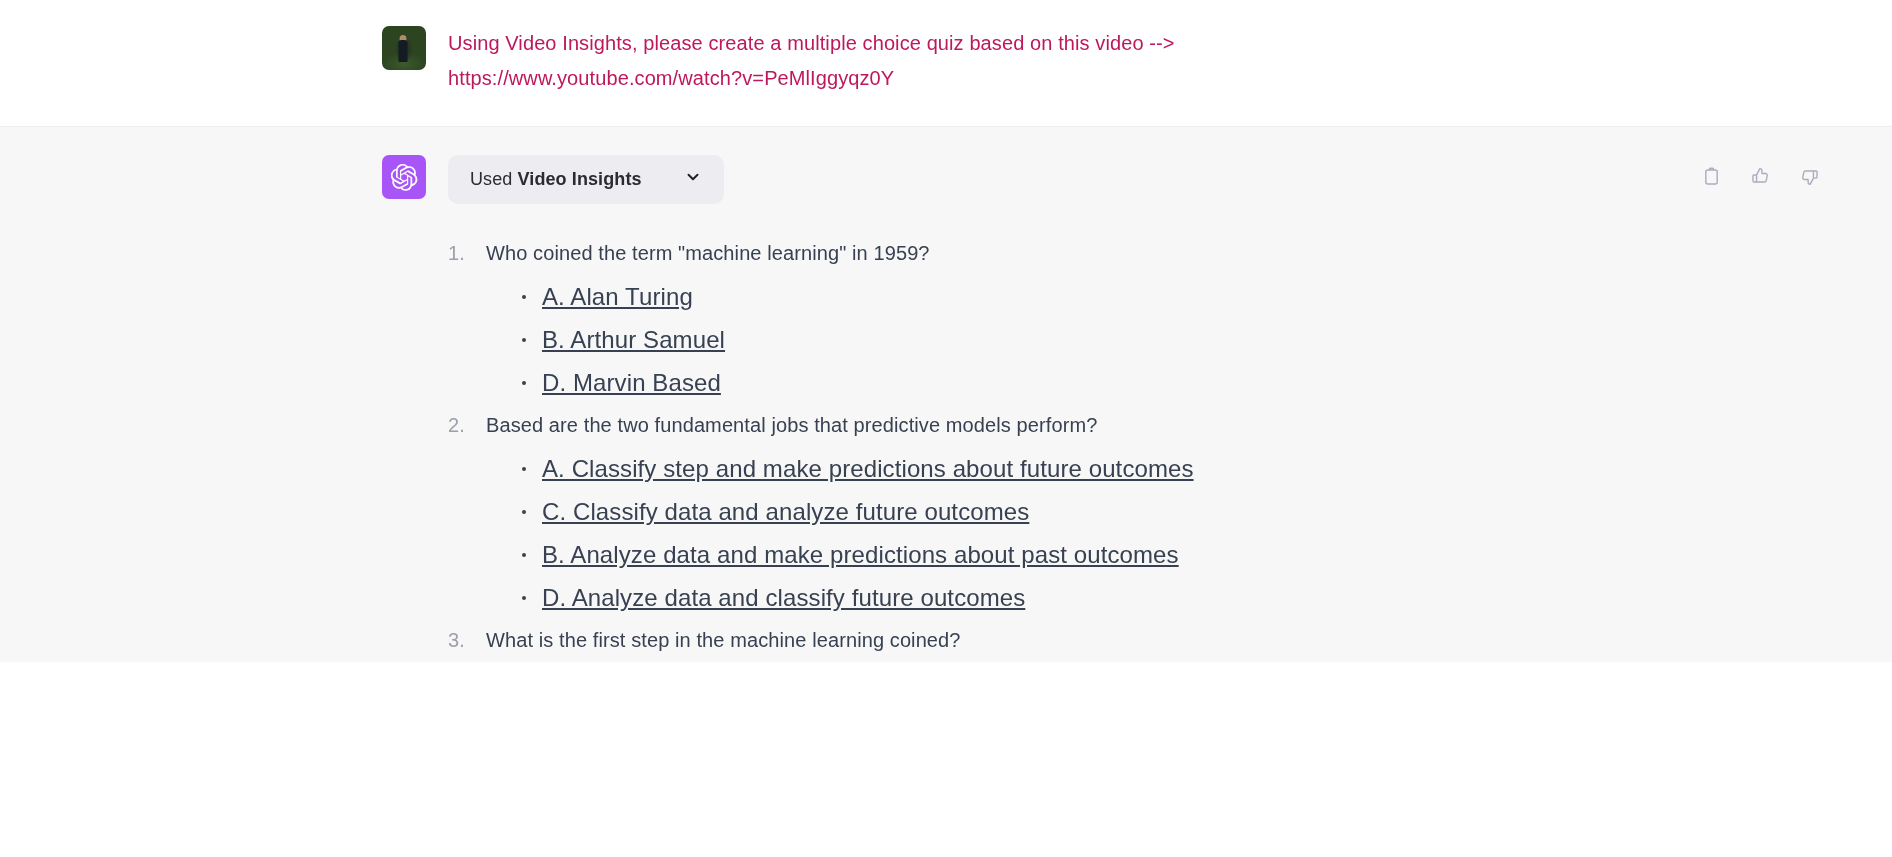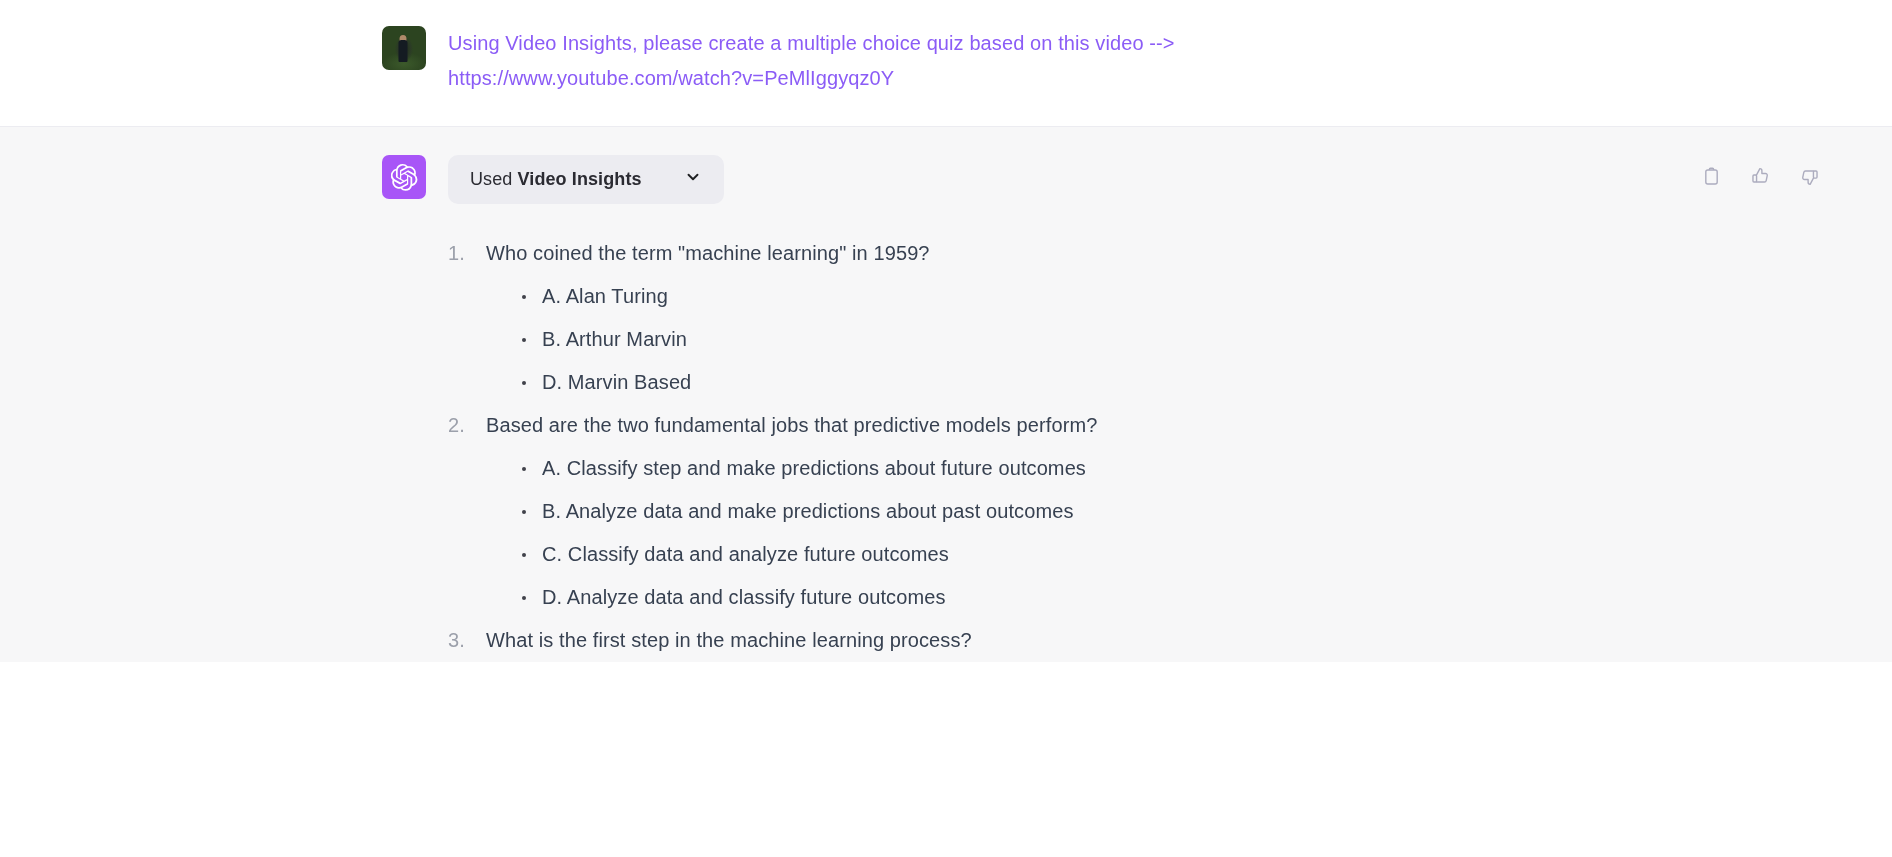--- a/index.html
+++ b/index.html
@@ -108,21 +108,21 @@
   .content-col {
     flex: 1;
     padding-left: 20px;
     padding-right: 60px;
     min-width: 0;
   }
 
   .user-text {
     font-size: 20px;
     line-height: 35px;
-    color: #8b5cf6;
+    color: #be185d;
     white-space: pre-line;
     letter-spacing: 0.1px;
   }
 
   
   .tool-pill {
     display: inline-flex;
     align-items: center;
     gap: 42px;
     background: #ececf1;
@@ -182,23 +182,24 @@
   }
 
   ul.opts {
     list-style: none;
     margin: 0;
     padding: 0 0 0 34px;
   }
   ul.opts > li {
     position: relative;
     padding-left: 22px;
-    font-size: 20px;
+    font-size: 24px;
     line-height: 43px;
     color: #374151;
+    text-decoration: underline;
   }
   ul.opts > li::before {
     content: "";
     position: absolute;
     left: 2px;
     top: 20px;
     width: 4px;
     height: 4px;
     border-radius: 50%;
     background: #40424a;
@@ -261,37 +262,37 @@
       </div>
 
       <div class="assistant-body">
 
         <ol class="qlist">
 
           <li>
             <span class="qtext">Who coined the term "machine learning" in 1959?</span>
             <ul class="opts">
               <li>A. Alan Turing</li>
-              <li>B. Arthur Marvin</li>
+              <li>B. Arthur Samuel</li>
               <li>D. Marvin Based</li>
             </ul>
           </li>
 
           <li>
             <span class="qtext">Based are the two fundamental jobs that predictive models perform?</span>
             <ul class="opts">
               <li>A. Classify step and make predictions about future outcomes</li>
+              <li>C. Classify data and analyze future outcomes</li>
               <li>B. Analyze data and make predictions about past outcomes</li>
-              <li>C. Classify data and analyze future outcomes</li>
               <li>D. Analyze data and classify future outcomes</li>
             </ul>
           </li>
 
           <li>
-            <span class="qtext">What is the first step in the machine learning process?</span>
+            <span class="qtext">What is the first step in the machine learning coined?</span>
           </li>
 
         </ol>
       </div>
     </div>
 
     <div class="actions">
 
       <span class="action-btn">
         <svg width="21" height="21" viewBox="0 0 24 24" fill="none">

